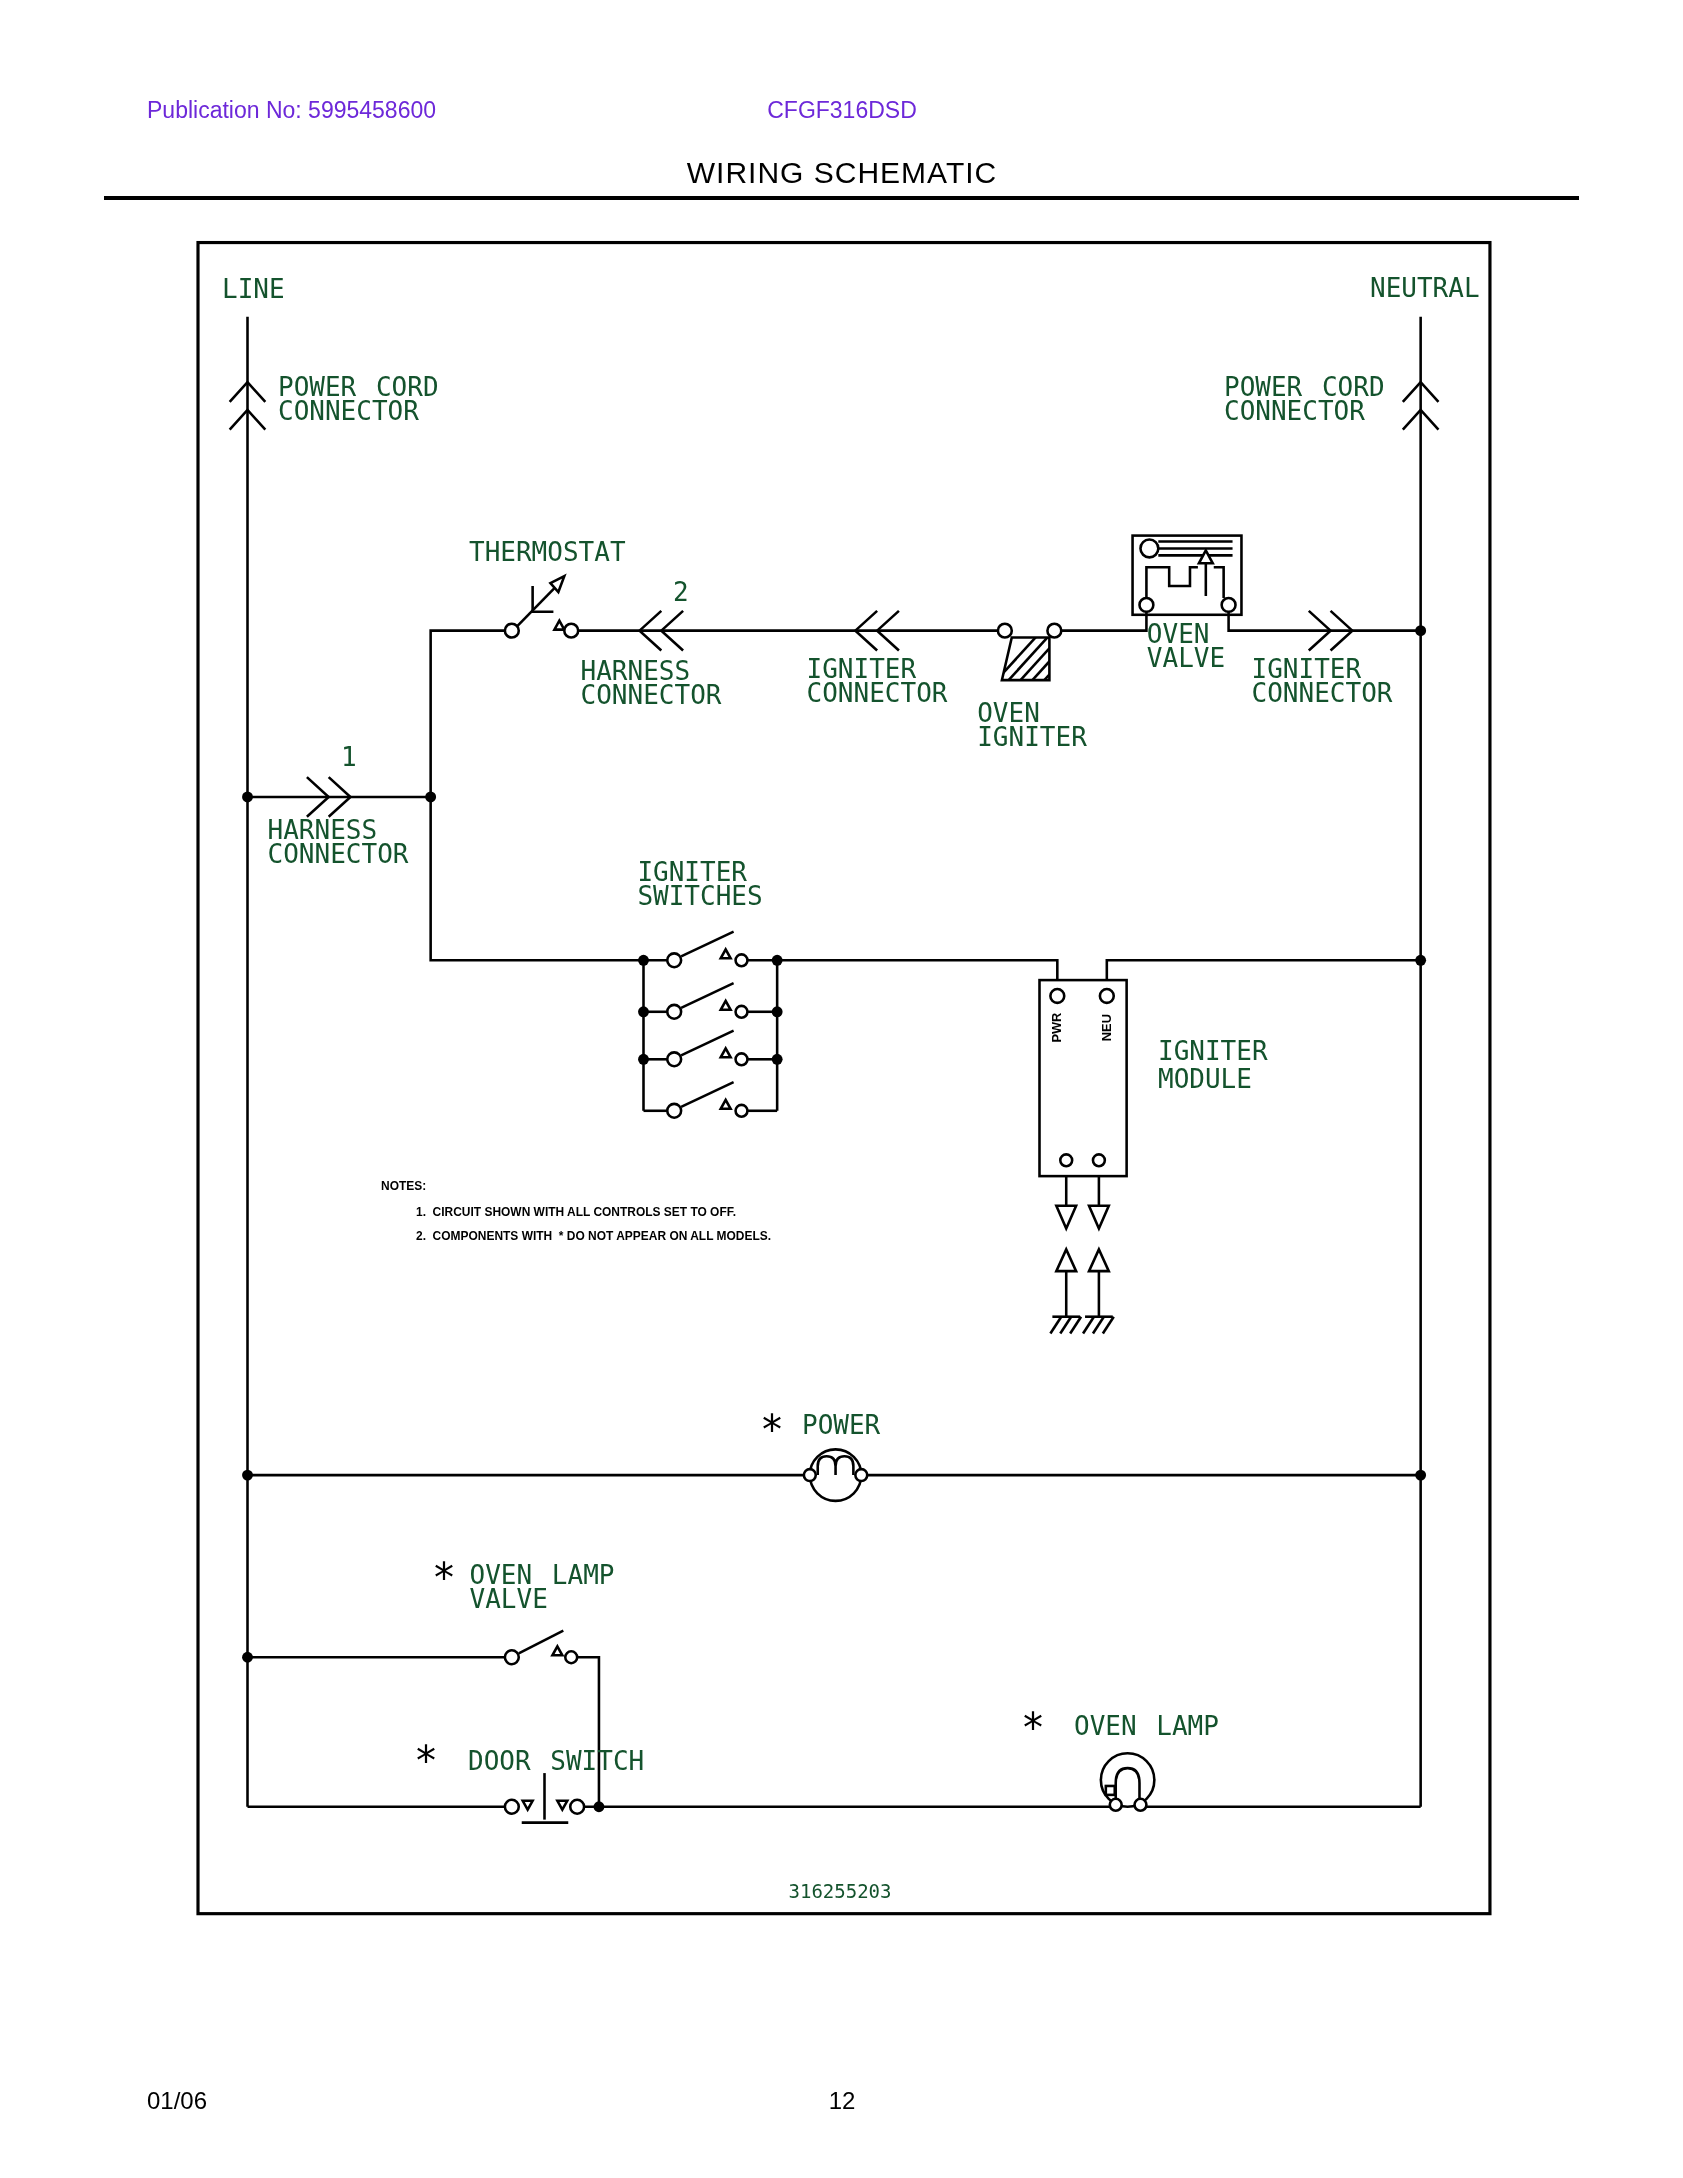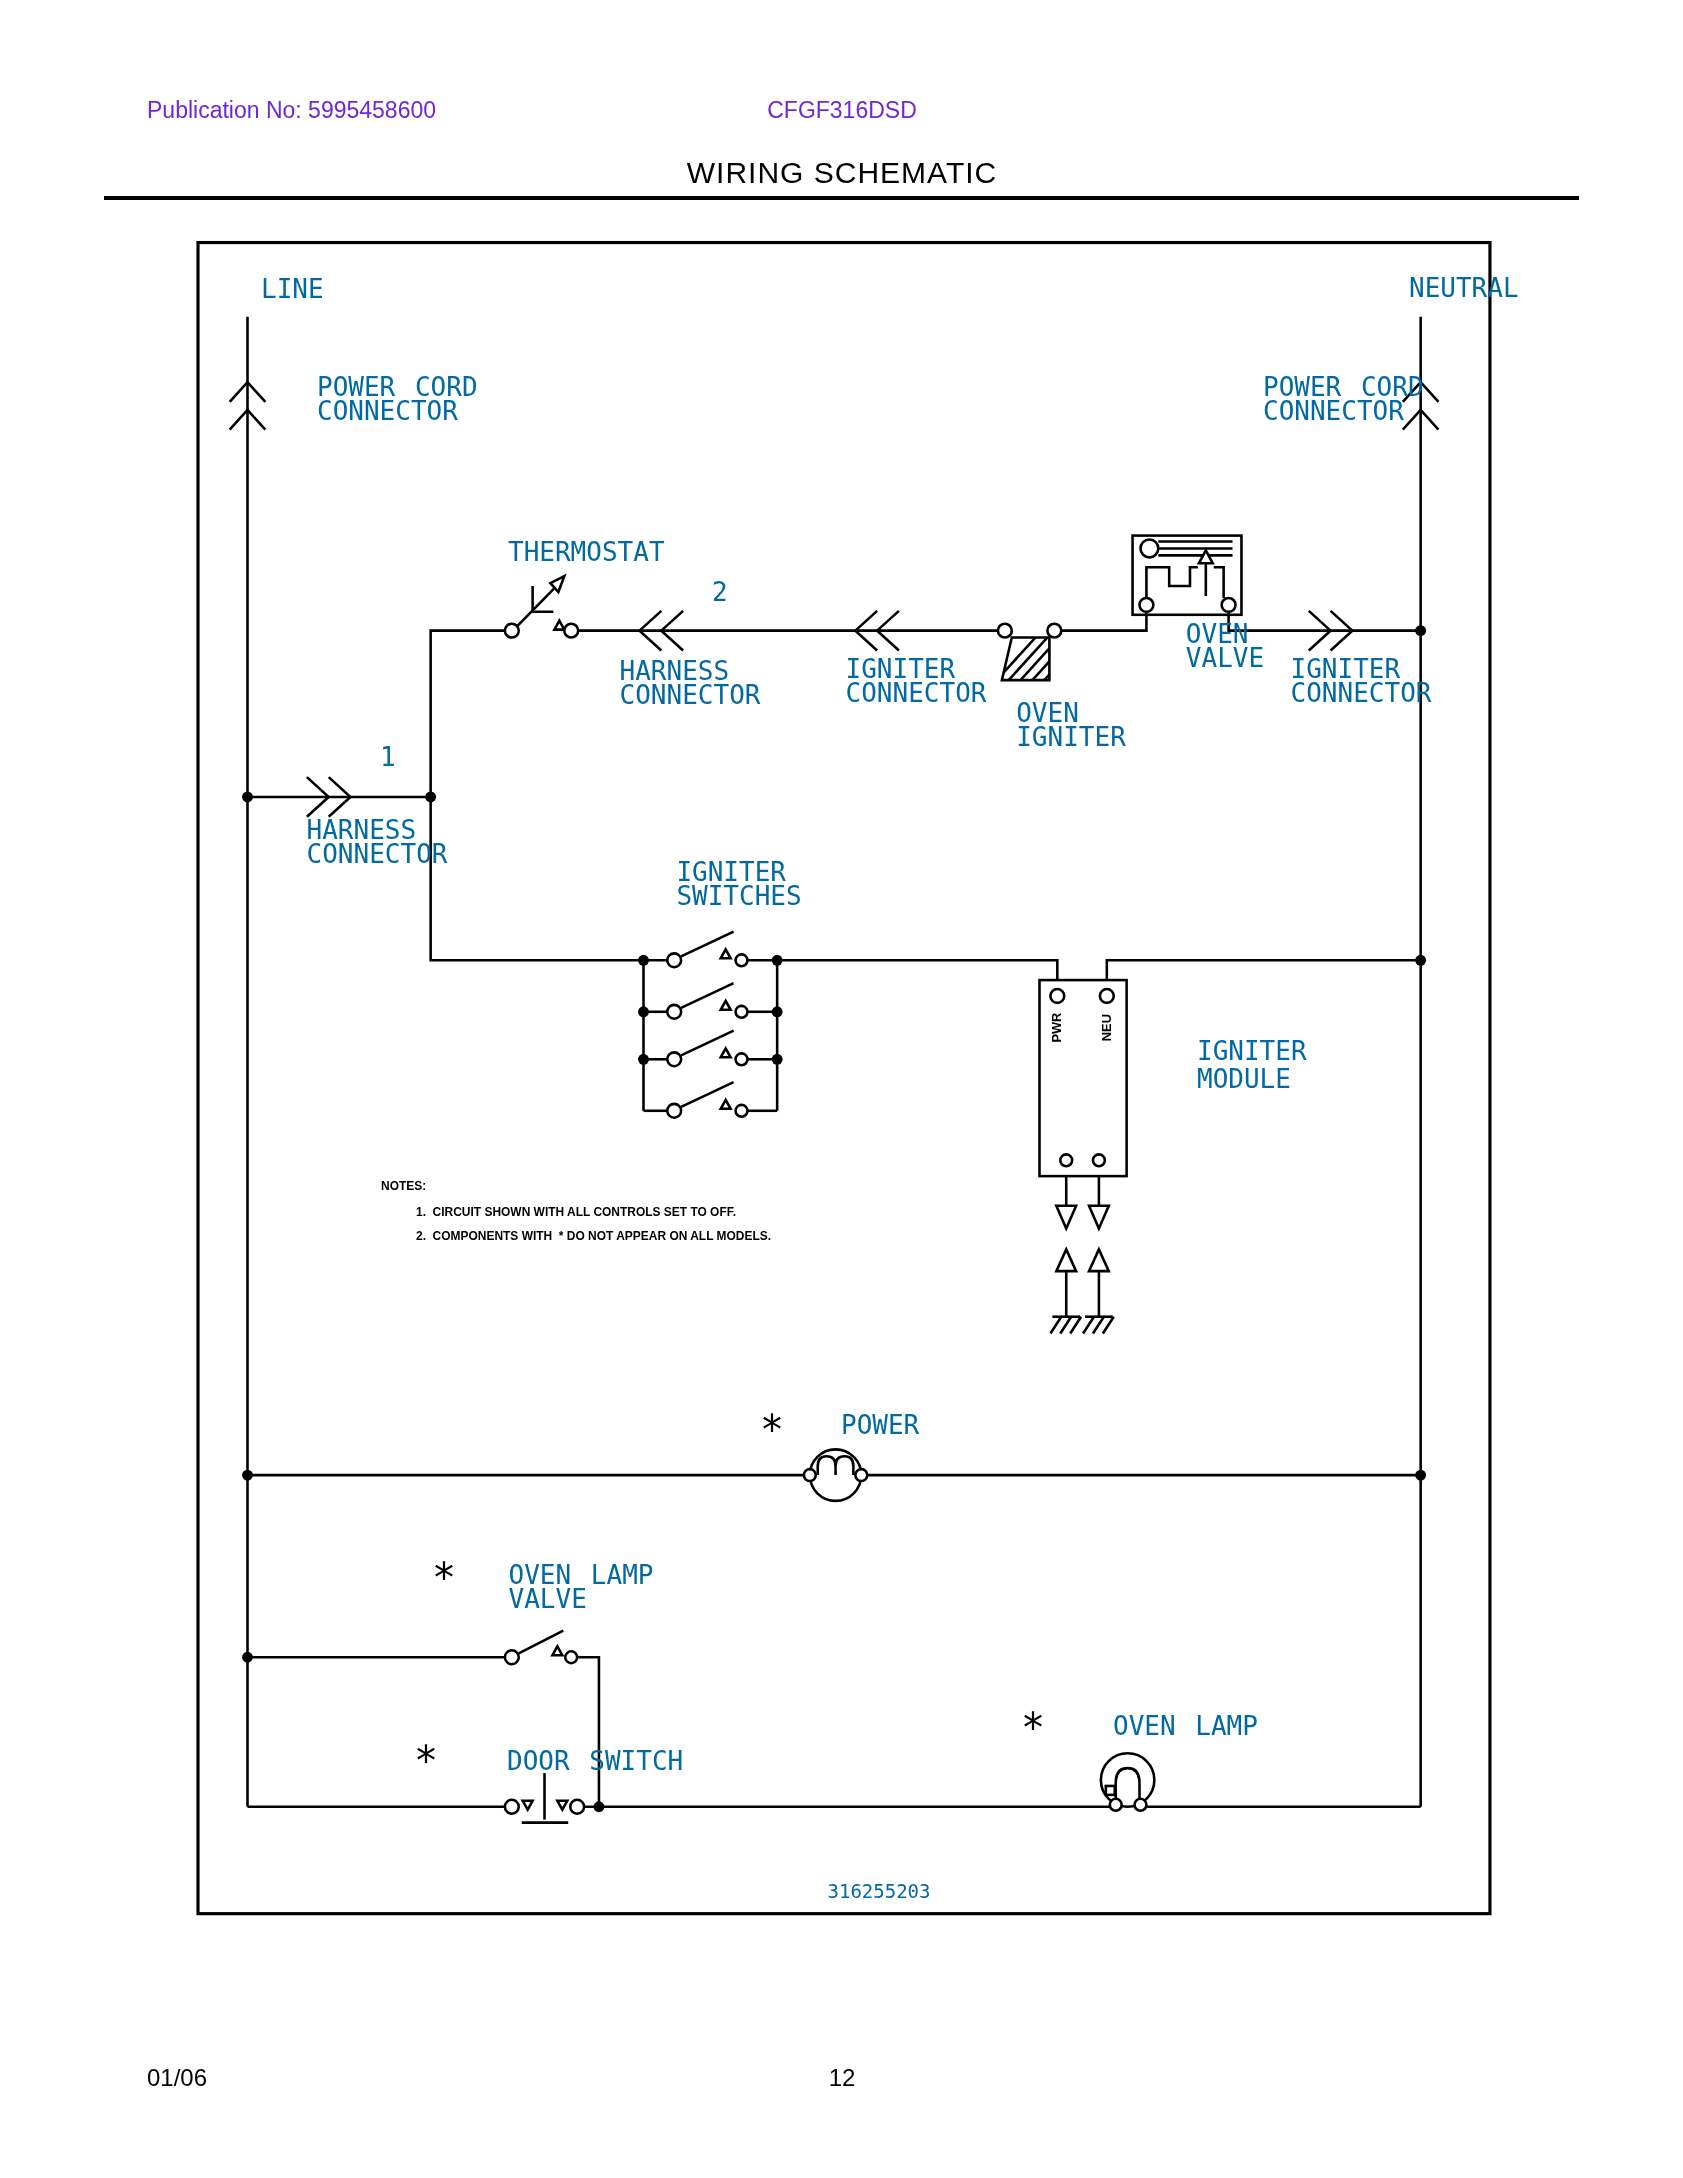--- a/index.html
+++ b/index.html
@@ -4,30 +4,30 @@
 <style>
   html,body{margin:0;padding:0;background:#fff;}
   body{width:1683px;height:2178px;position:relative;overflow:hidden;
        font-family:"Liberation Sans", sans-serif;color:#000;}
   .abs{position:absolute;white-space:nowrap;}
   .hdr{font-size:23px;color:#6d28d9;}
   .title{font-size:30px;letter-spacing:1px;text-align:right;}
   .rule{position:absolute;left:104px;top:196px;width:1475px;height:4px;background:#000;}
   .lbl{position:absolute;white-space:nowrap;
        font-family:"DejaVu Sans Mono", monospace;
-       font-size:26px;line-height:24px;word-spacing:4px;color:#0369a1;margin-left:39px;}
+       font-size:26px;line-height:24px;word-spacing:4px;color:#14532d;}
   .ctr{transform:translateX(-50%);}
   .num{font-size:26px;}
   .star{position:absolute;font-family:"DejaVu Sans", sans-serif;
         font-size:40px;line-height:40px;color:#000;}
   .notes{position:absolute;font-family:"Liberation Sans", sans-serif;
          font-weight:700;font-size:13px;white-space:pre;color:#000;
          transform:scaleX(0.92);transform-origin:left top;}
   .pn{font-family:"DejaVu Sans Mono", monospace;font-size:19px;}
-  .ftr{font-size:24px;}
+  .ftr{font-size:24px;margin-top:23px;}
   svg{position:absolute;left:0;top:0;}
   svg *{vector-effect:none;}
 </style>
 </head>
 <body>
 
 <div class="abs hdr" style="left:147px;top:97px">Publication No: 5995458600</div>
 <div class="abs hdr" style="left:842px;top:97px;transform:translateX(-50%)">CFGF316DSD</div>
 <div class="abs title" style="left:842px;top:156px;transform:translateX(-50%)">WIRING SCHEMATIC</div>
 <div class="rule"></div>

